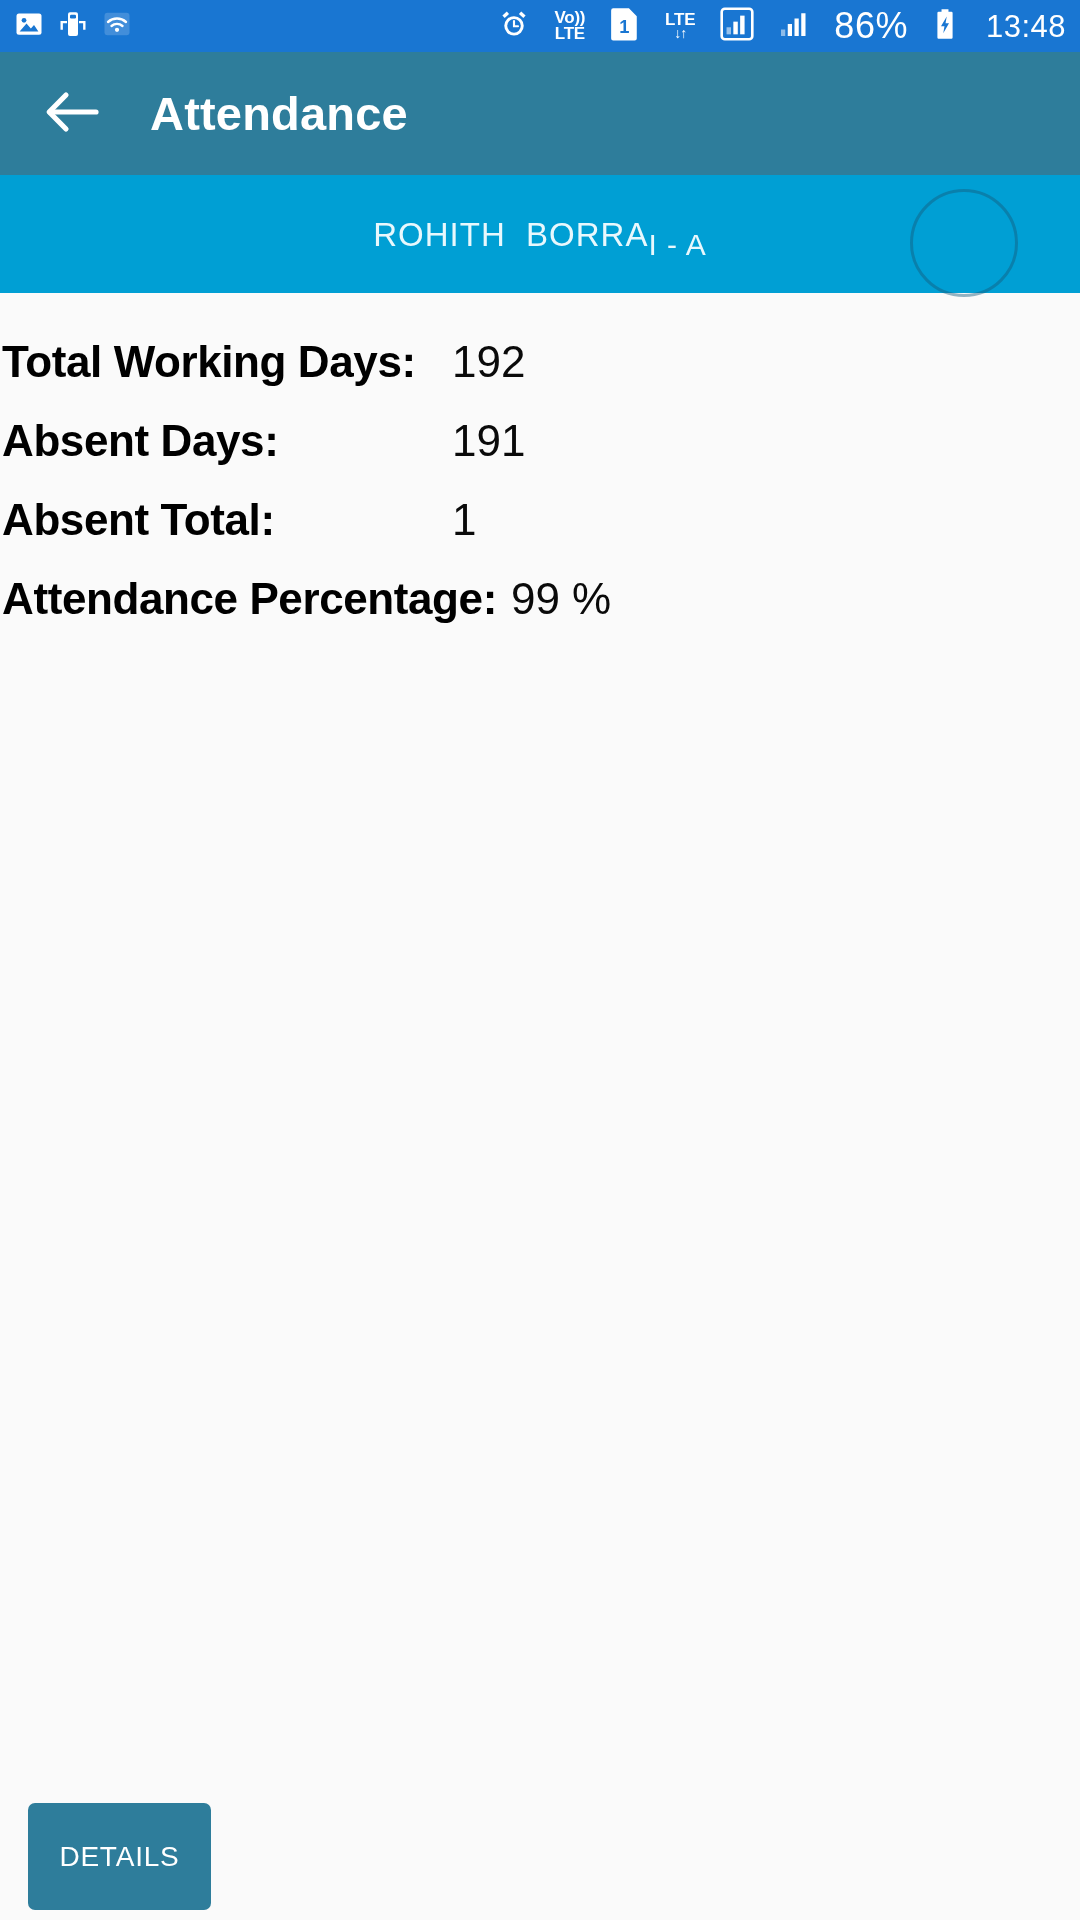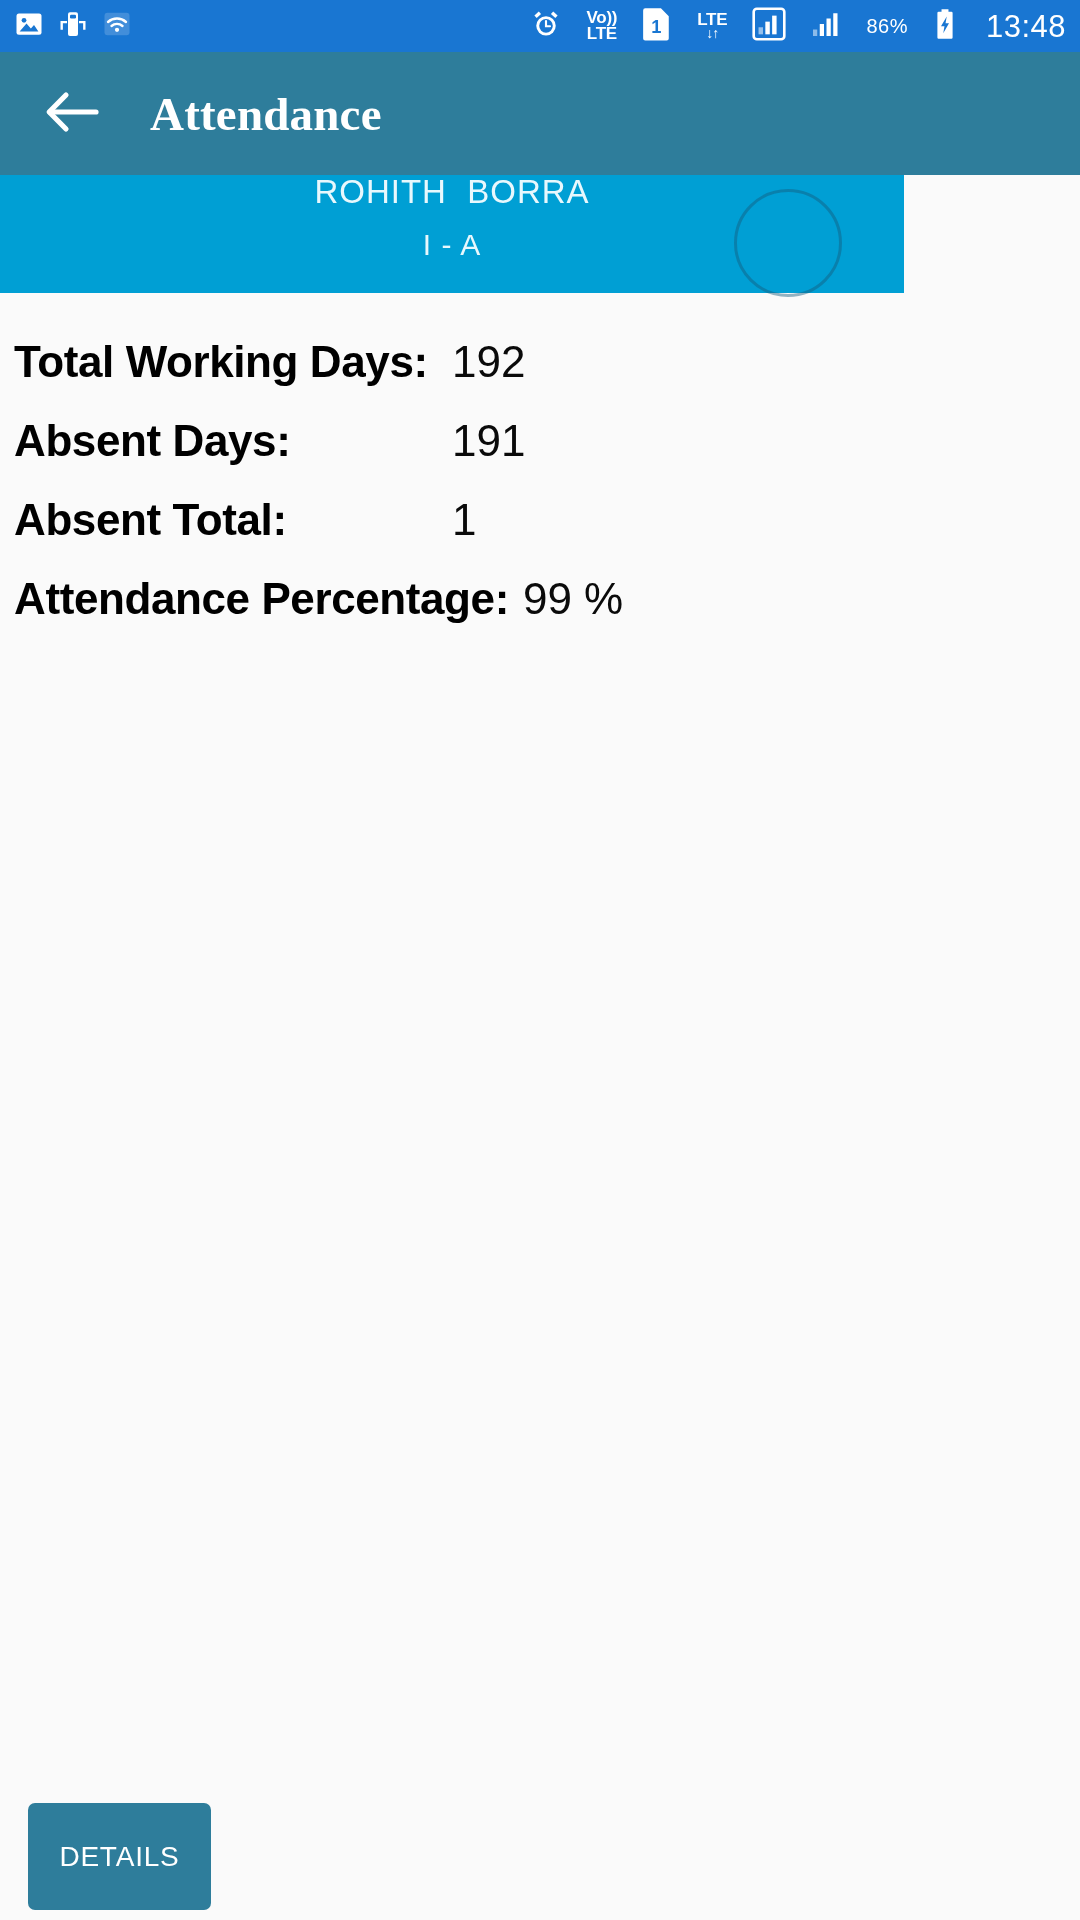--- a/index.html
+++ b/index.html
@@ -14,69 +14,69 @@
   
   .statusbar {
     position:absolute; top:0; left:0; width:1080px; height:52px;
     background:#1976D2; color:#FFFFFF;
     display:flex; align-items:center; justify-content:space-between;
     padding:0 14px;
   }
   .sb-left { display:flex; align-items:center; gap:14px; }
   .sb-right { display:flex; align-items:center; gap:25px; }
   .sb-ico { display:block; }
-  .sb-text { font-size:20px; font-weight:400; letter-spacing:.5px; line-height:1; }
+  .sb-text { font-size:36px; font-weight:400; letter-spacing:.5px; line-height:1; }
   .sb-clock { font-size:31px; font-weight:400; letter-spacing:.5px; line-height:1; margin-left:4px; }
   .volte { display:flex; flex-direction:column; align-items:center; line-height:.92; }
   .volte span { font-size:17px; font-weight:700; letter-spacing:-.3px; }
   .ltegrp { display:flex; flex-direction:column; align-items:center; line-height:.9; }
   .ltegrp .lbl { font-size:17px; font-weight:700; letter-spacing:-.2px; }
   .ltegrp .arw { font-size:14px; font-weight:700; letter-spacing:-1px; }
 
   
   .appbar {
     position:absolute; top:52px; left:0; width:1080px; height:123px;
     background:#2E7D9B; display:flex; align-items:center;
   }
   .back-btn {
     width:96px; height:96px; margin-left:24px;
     display:flex; align-items:center; justify-content:center;
     border-radius:50%;
   }
   .appbar-title {
     color:#FFFFFF; font-size:47px; font-weight:700;
-    letter-spacing:.2px; margin-left:30px;font-family:Liberation Serif, serif;
+    letter-spacing:.2px; margin-left:30px;
   }
 
   
   .banner {
-    position:absolute; top:175px; left:0; width:904px; height:118px;
+    position:absolute; top:175px; left:0; width:1080px; height:118px;
     background:#009FD4;
-    display:flex; flex-direction:column; align-items:center; justify-content:flex-start;
+    display:flex; flex-direction:row; align-items:center; justify-content:center;
   }
   .stu-name {
     color:#E8F8FD; font-size:33px; font-weight:400;
     letter-spacing:1px; white-space:pre; line-height:1;
   }
   .stu-class {
     color:#E8F8FD; font-size:30px; font-weight:400;
     letter-spacing:1px; margin-top:22px; line-height:1;
   }
   .avatar {
     position:absolute; right:62px; top:14px;
     width:108px; height:108px; border-radius:50%;
     border:3px solid rgba(20,90,125,.45);
     background:transparent;
   }
 
   
   .content { position:absolute; top:293px; left:0; width:1080px; padding-top:44px; }
   .row {
     display:flex; align-items:baseline;
-    height:79px; padding-left:14px;
+    height:79px; padding-left:2px;
   }
   .row .label {
     font-size:44px; font-weight:700; color:#000000;
     font-stretch:condensed; letter-spacing:-.4px; white-space:nowrap;
   }
   .row .value {
     font-size:44px; font-weight:400; color:#0A0A0A;
     letter-spacing:0; white-space:pre;
   }
   .row.fixed-col .value { position:absolute; left:452px; }

